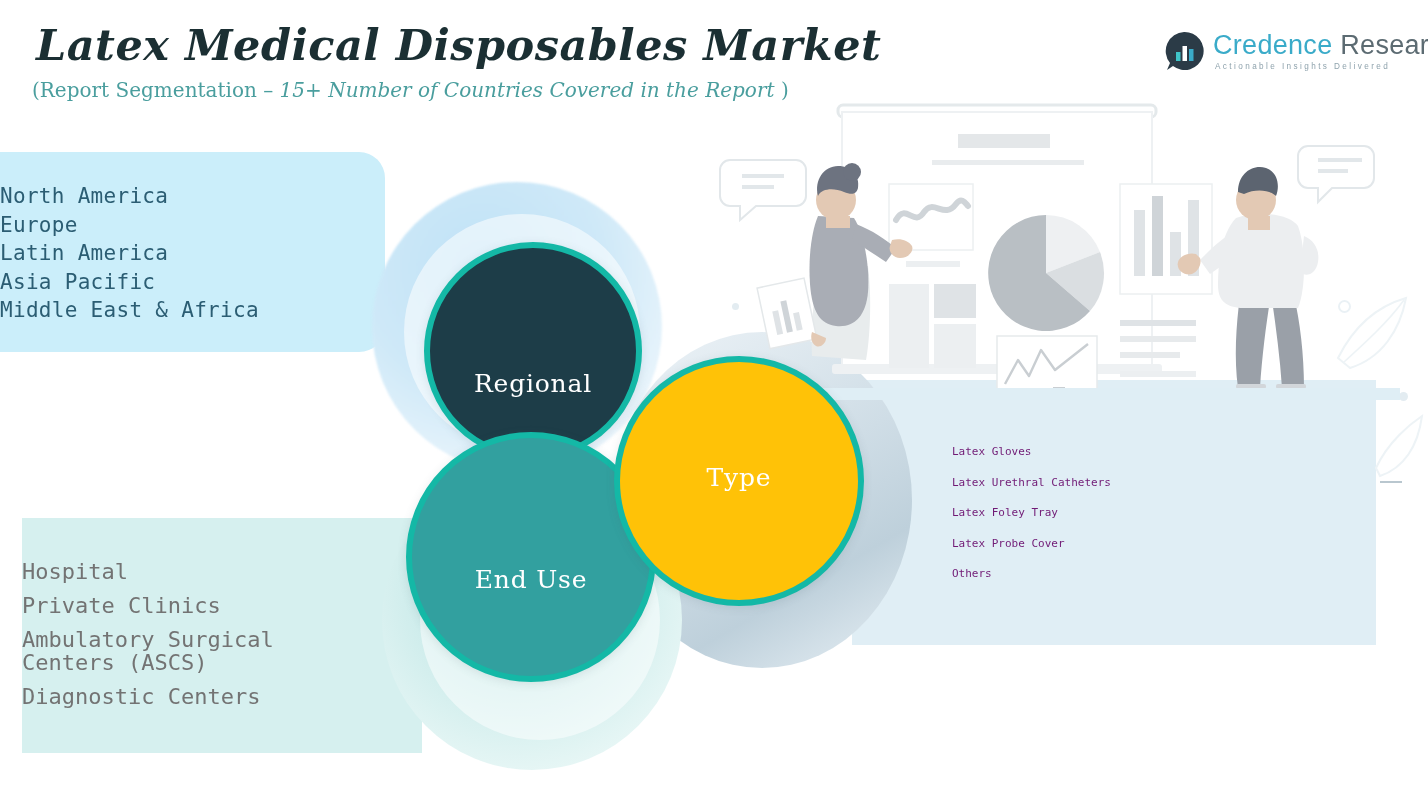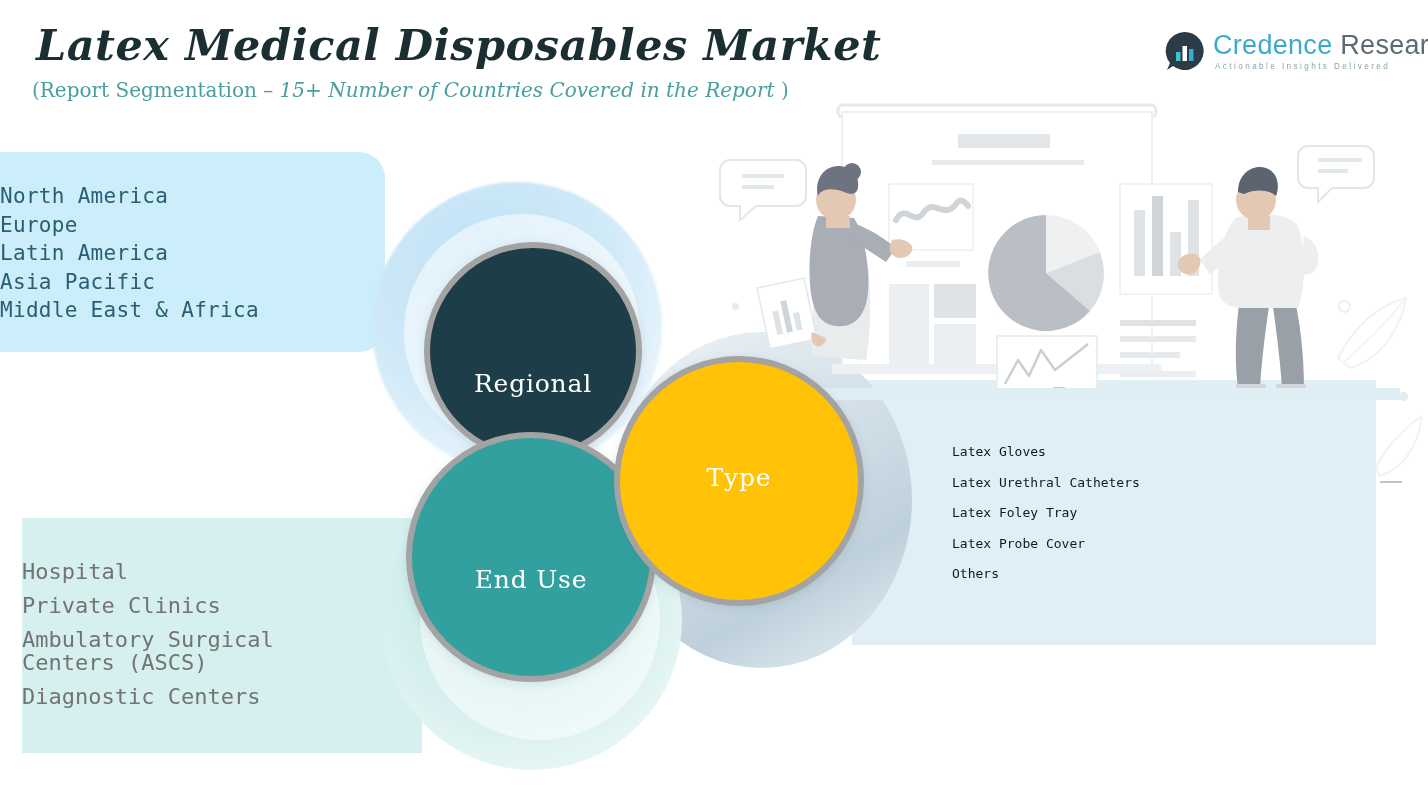--- a/index.html
+++ b/index.html
@@ -68,21 +68,21 @@
   #blob-teal2{
     left:420px;top:500px;width:240px;height:240px;
     background:#ffffff;opacity:.5;
   }
   .dot{position:absolute;border-radius:50%;background:#e3ecf1;}
 
   
   .circle{
     position:absolute;border-radius:50%;
     display:flex;align-items:center;justify-content:center;
-    border:6px solid #a3a3a3;
+    border:6px solid #14b8a6;
     box-sizing:border-box;
     box-shadow:0 2px 10px rgba(70,90,100,.13);
   }
   .circle span{
     font-family:"DejaVu Serif", serif;
     color:#ffffff;font-size:25px;letter-spacing:.8px;
     pointer-events:none;
   }
   #circle-regional{left:424px;top:242px;width:218px;height:218px;background:#1d3d48;z-index:3;}
   #circle-regional span{transform:translateY(32px);}
@@ -93,21 +93,21 @@
 
   
   .list{position:absolute;color:#37707f;}
   #list-regional{left:0;top:182px;width:340px;}
   #list-regional .row{font-size:21px;line-height:28.6px;color:#2b5d73;letter-spacing:.3px;}
 
   #list-enduse{left:22px;top:560px;width:330px;text-align:left;}
   #list-enduse .row{font-size:22px;line-height:23px;color:#737373;margin-bottom:11px;}
 
   #list-type{left:952px;top:441px;width:420px;text-align:left;}
-  #list-type .row{font-size:13px;line-height:22px;color:#0f172a;margin-bottom:8.5px;}
+  #list-type .row{font-size:11px;line-height:22px;color:#701a75;margin-bottom:8.5px;}
 
   
   #illustration{position:absolute;left:700px;top:88px;width:700px;height:312px;z-index:2;}
 </style>
 </head>
 <body>
 
 <div id="stage">
 
   <div class="panel" id="panel-regional"></div>

